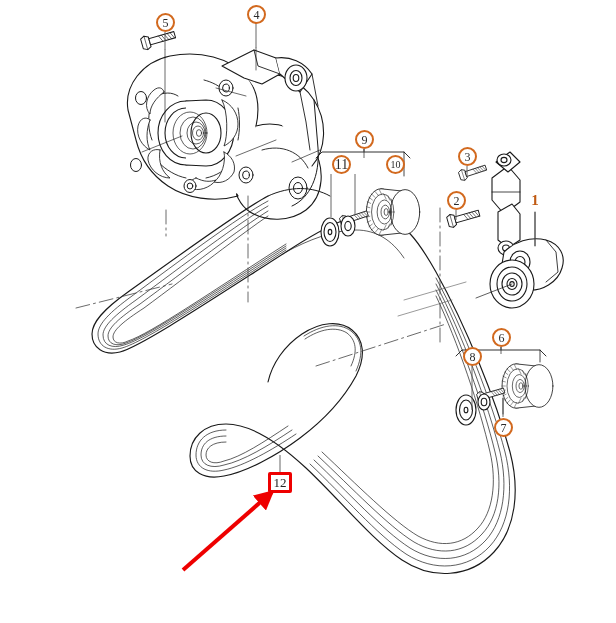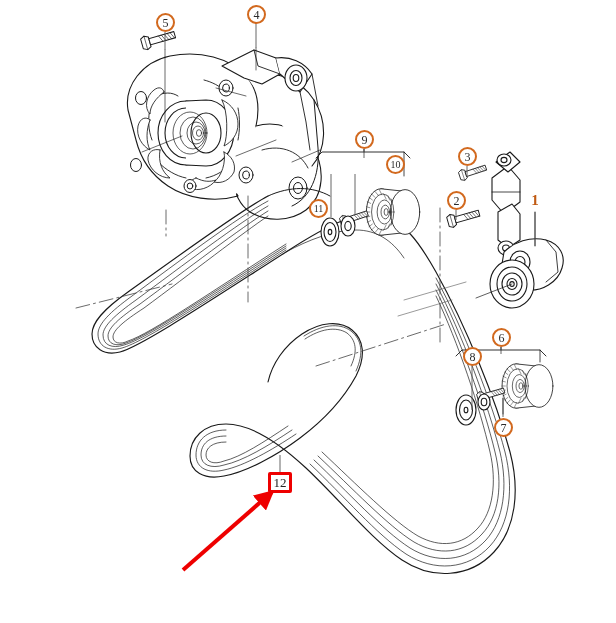--- a/index.html
+++ b/index.html
@@ -307,21 +307,21 @@
         <line x1="503" y1="417" x2="503" y2="398"></line>
         <line x1="280" y1="472" x2="280" y2="455"></line>
       </g>
       <line id="ann-arrow" x1="183" y1="570" x2="272" y2="492" stroke="#EE0000" stroke-width="4" marker-end="url(#arrowhead)"></line>
   </svg>
 
   <div class="callout-layer">
     <div class="callout" style="left:156px;top:13px;">5</div>
     <div class="callout" style="left:247px;top:5px;">4</div>
     <div class="callout" style="left:355px;top:130px;">9</div>
-    <div class="callout" style="left:309px;top:155px;font-size:10px;margin-top:44px;">11</div>
+    <div class="callout" style="left:332px;top:155px;font-size:14px;">11</div>
     <div class="callout" style="left:346px;top:155px;font-size:10px;margin-left:40px;">10</div>
     <div class="callout" style="left:458px;top:147px;">3</div>
     <div class="callout" style="left:447px;top:191px;">2</div>
     <div class="callout plain" style="left:528px;top:192px;">1</div>
     <div class="callout" style="left:492px;top:328px;">6</div>
     <div class="callout" style="left:463px;top:347px;">8</div>
     <div class="callout" style="left:494px;top:418px;">7</div>
     <div class="callout hl" style="left:268px;top:472px;">12</div>
   </div>
 

